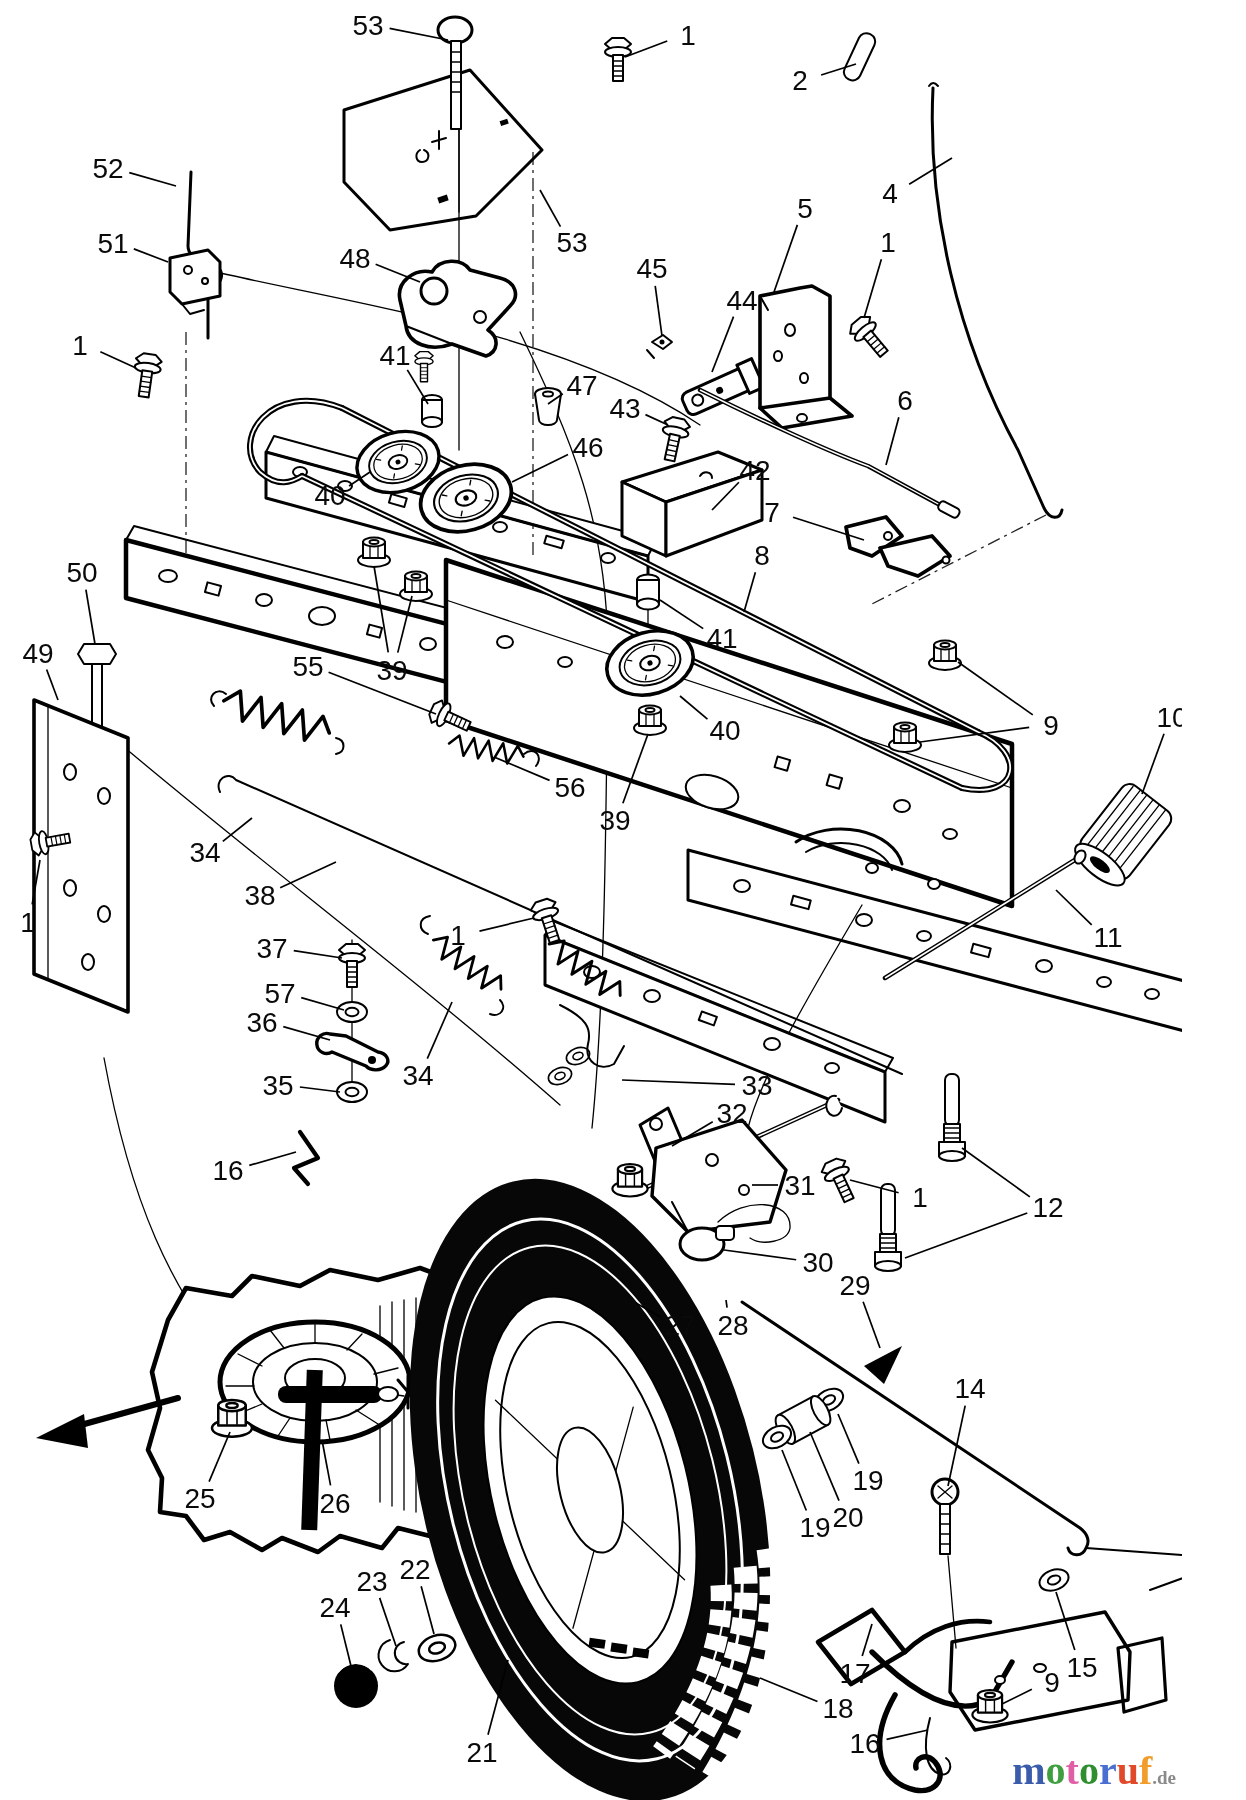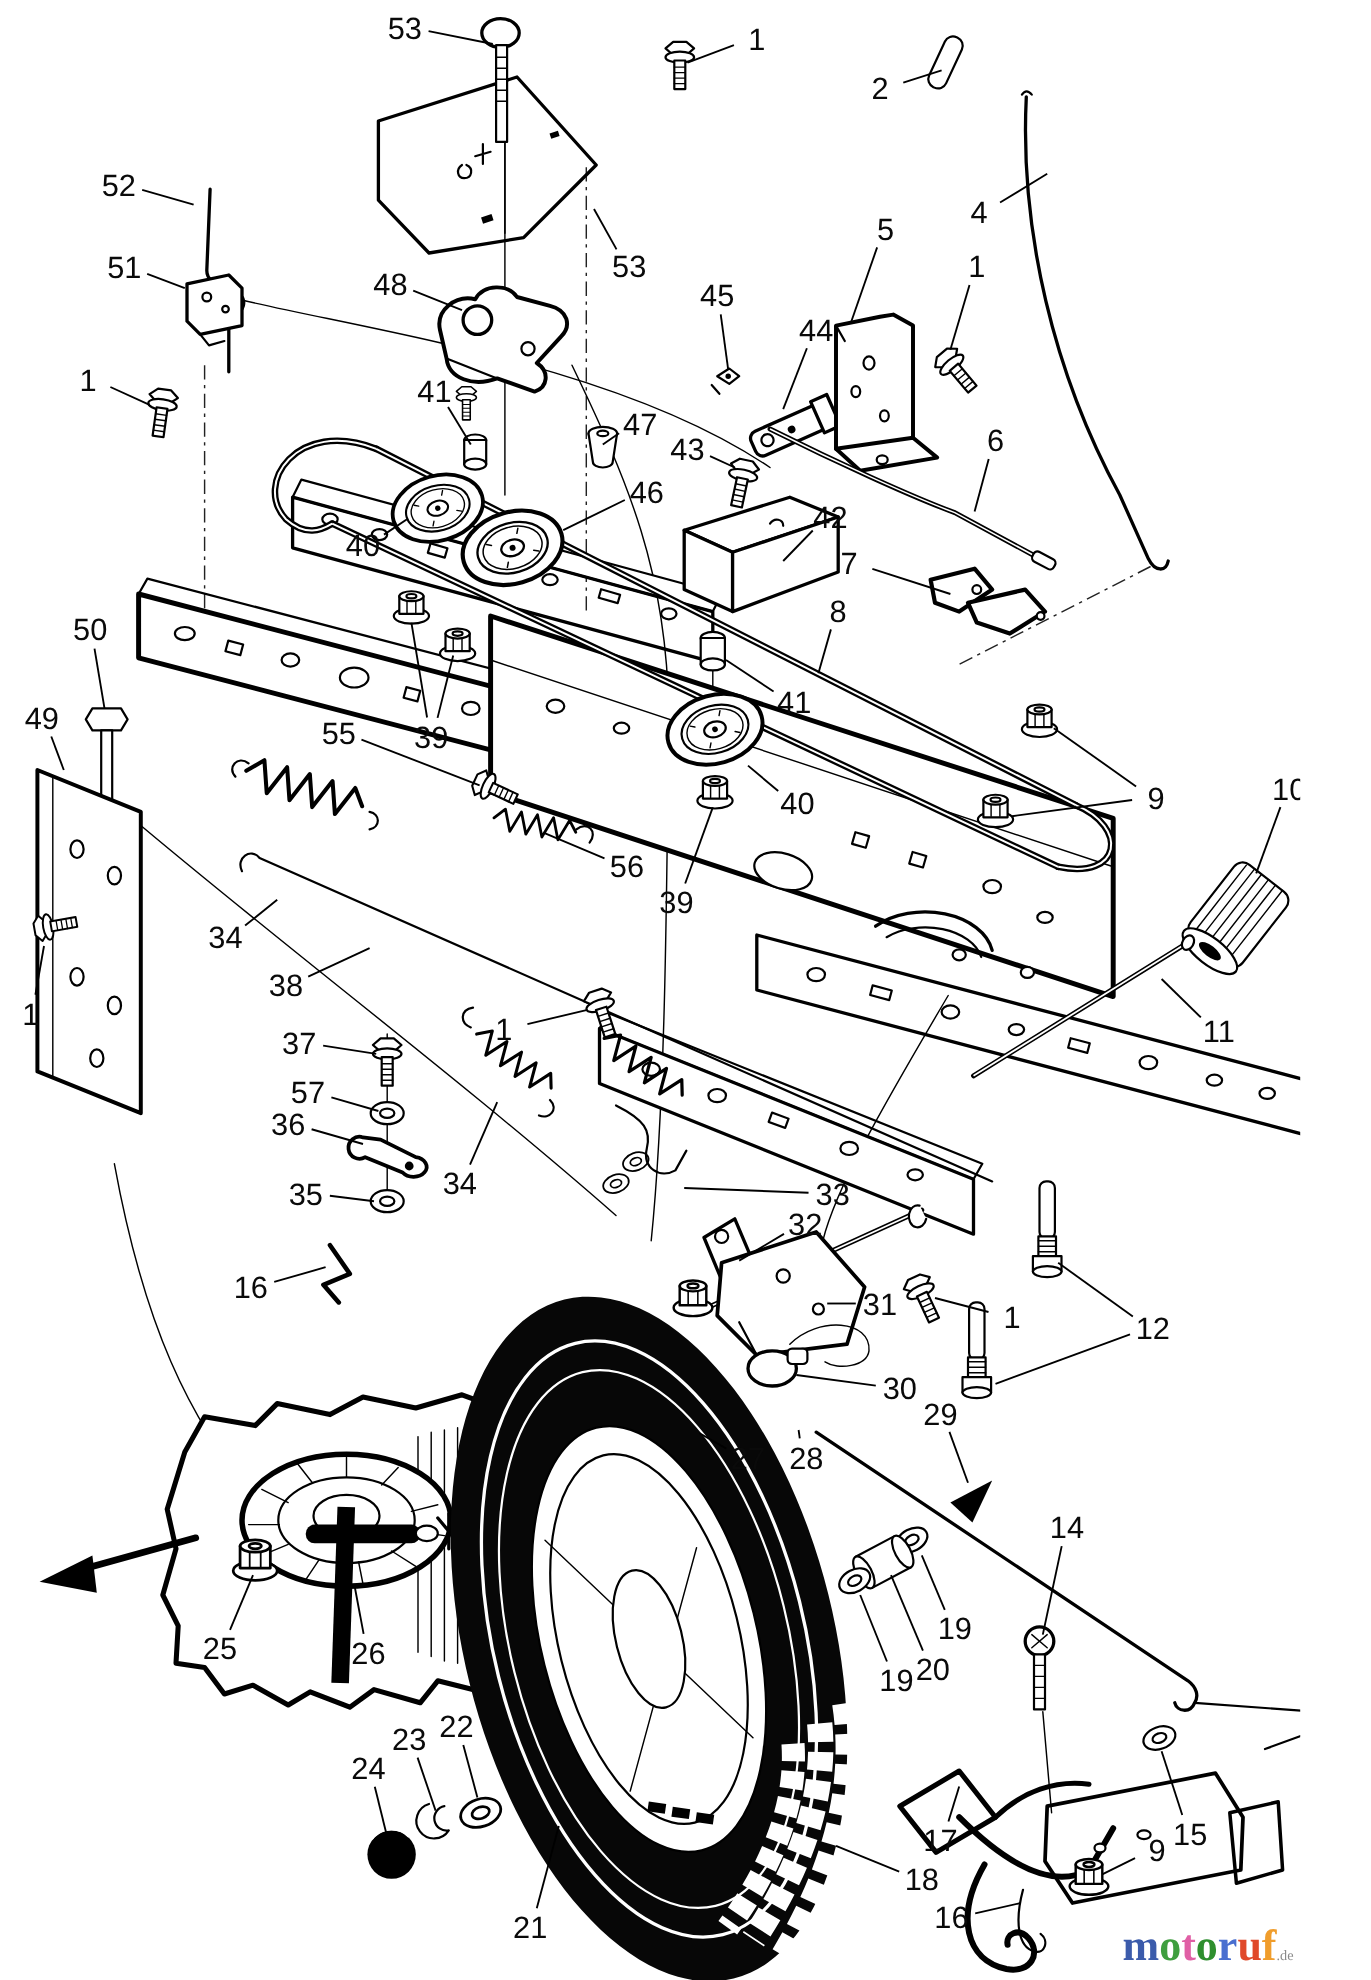--- a/index.html
+++ b/index.html
@@ -10,21 +10,21 @@
   .ln4{fill:none;stroke:#000;stroke-width:4.5;stroke-linecap:round;stroke-linejoin:round;}
   .ln2{fill:none;stroke:#000;stroke-width:2;stroke-linecap:round;stroke-linejoin:round;}
   .thin{fill:none;stroke:#000;stroke-width:1.3;stroke-linecap:round;}
   .dashdot{fill:none;stroke:#222;stroke-width:1.3;stroke-dasharray:13 5 3 5;}
   .wfill{fill:#fff;}
   .blk{fill:#000;stroke:none;}
   .callout{font:28px "Liberation Sans",sans-serif;fill:#0a0a0a;text-anchor:middle;}
   .leader{stroke:#000;stroke-width:1.7;fill:none;}
   #watermark{position:absolute;right:6px;bottom:0px;font-family:"Liberation Serif",serif;
              font-weight:bold;font-size:40px;line-height:44px;letter-spacing:0px;}
-  #watermark .suffix{font-size:13px;font-weight:normal;}
+  #watermark .suffix{font-size:19px;font-weight:bold;}
 </style>
 </head>
 <body>
 
 <div id="stage">
 <svg id="art" width="1246" height="1800" viewBox="0 0 1246 1800">
   <defs>
     <pattern id="dotfill" width="6" height="6" patternUnits="userSpaceOnUse">
       <rect width="6" height="6" fill="#fff"></rect>
       <circle cx="2" cy="2" r="0.9" fill="#9c9c9c"></circle>

